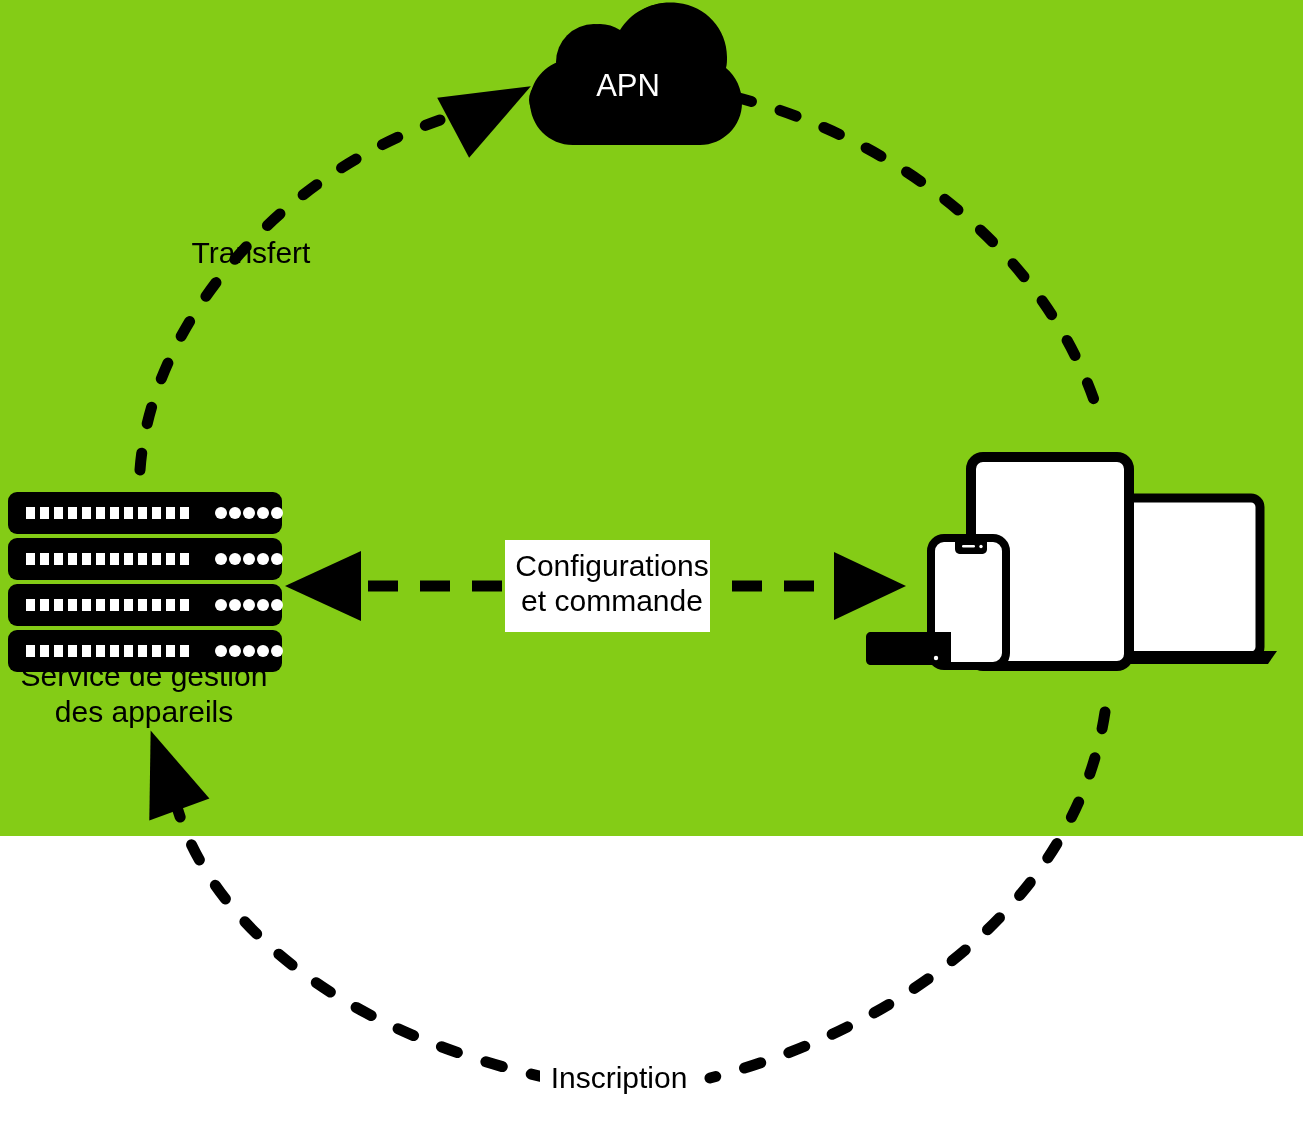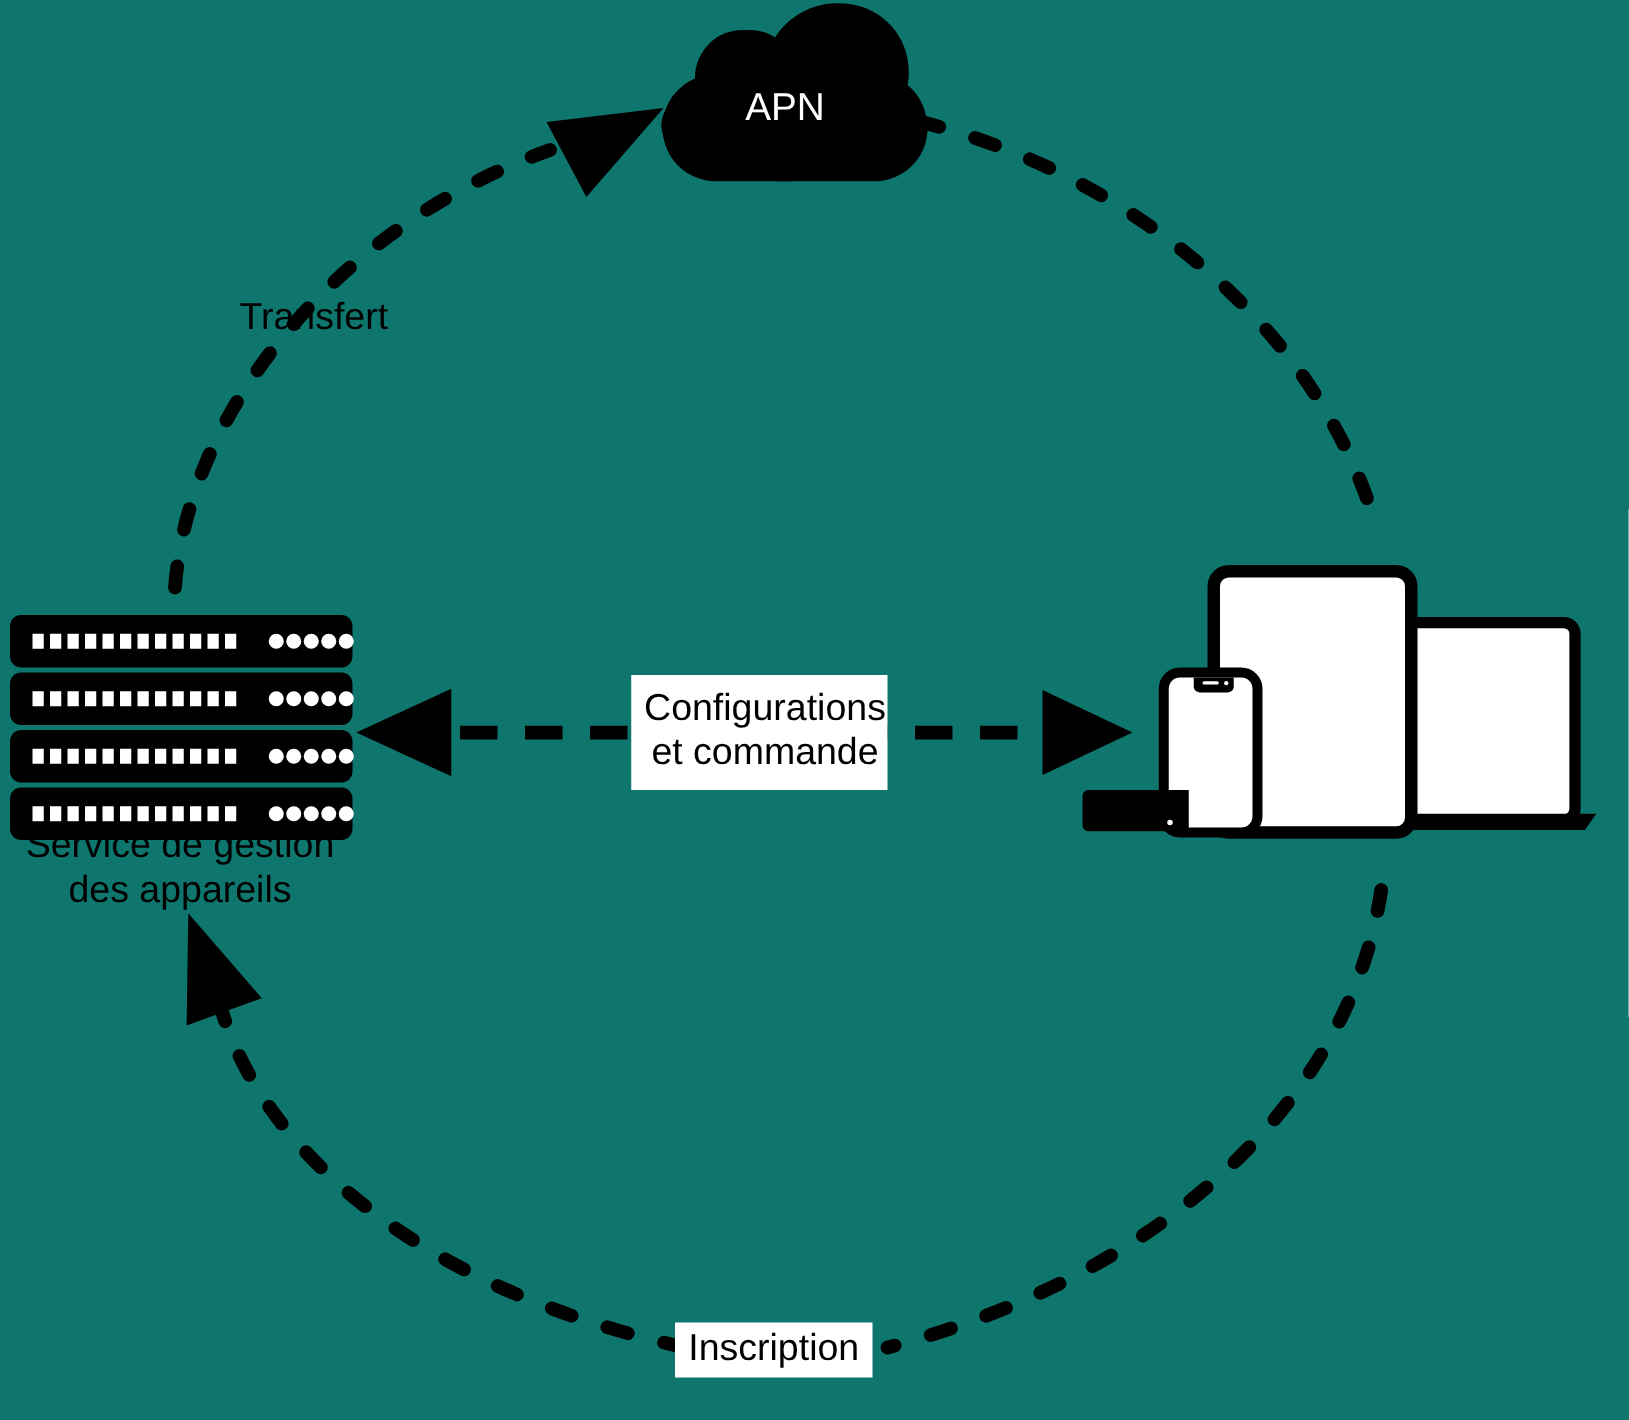--- a/index.html
+++ b/index.html
@@ -10,22 +10,22 @@
   }
   body {
     font-family: "Liberation Sans", sans-serif;
     width: 1303px;
     height: 1136px;
     overflow: hidden;
   }
   #diagram-root {
     position: relative;
     width: 1303px;
-    height: 1136px;
-    background: #0f766e;
+    height: 836px;
+    background: #84cc16;
   }
   #diagram-svg {
     position: absolute;
     top: 0;
     left: 0;
     width: 1303px;
     height: 1136px;
     display: block;
   }
   .diagram-label {

